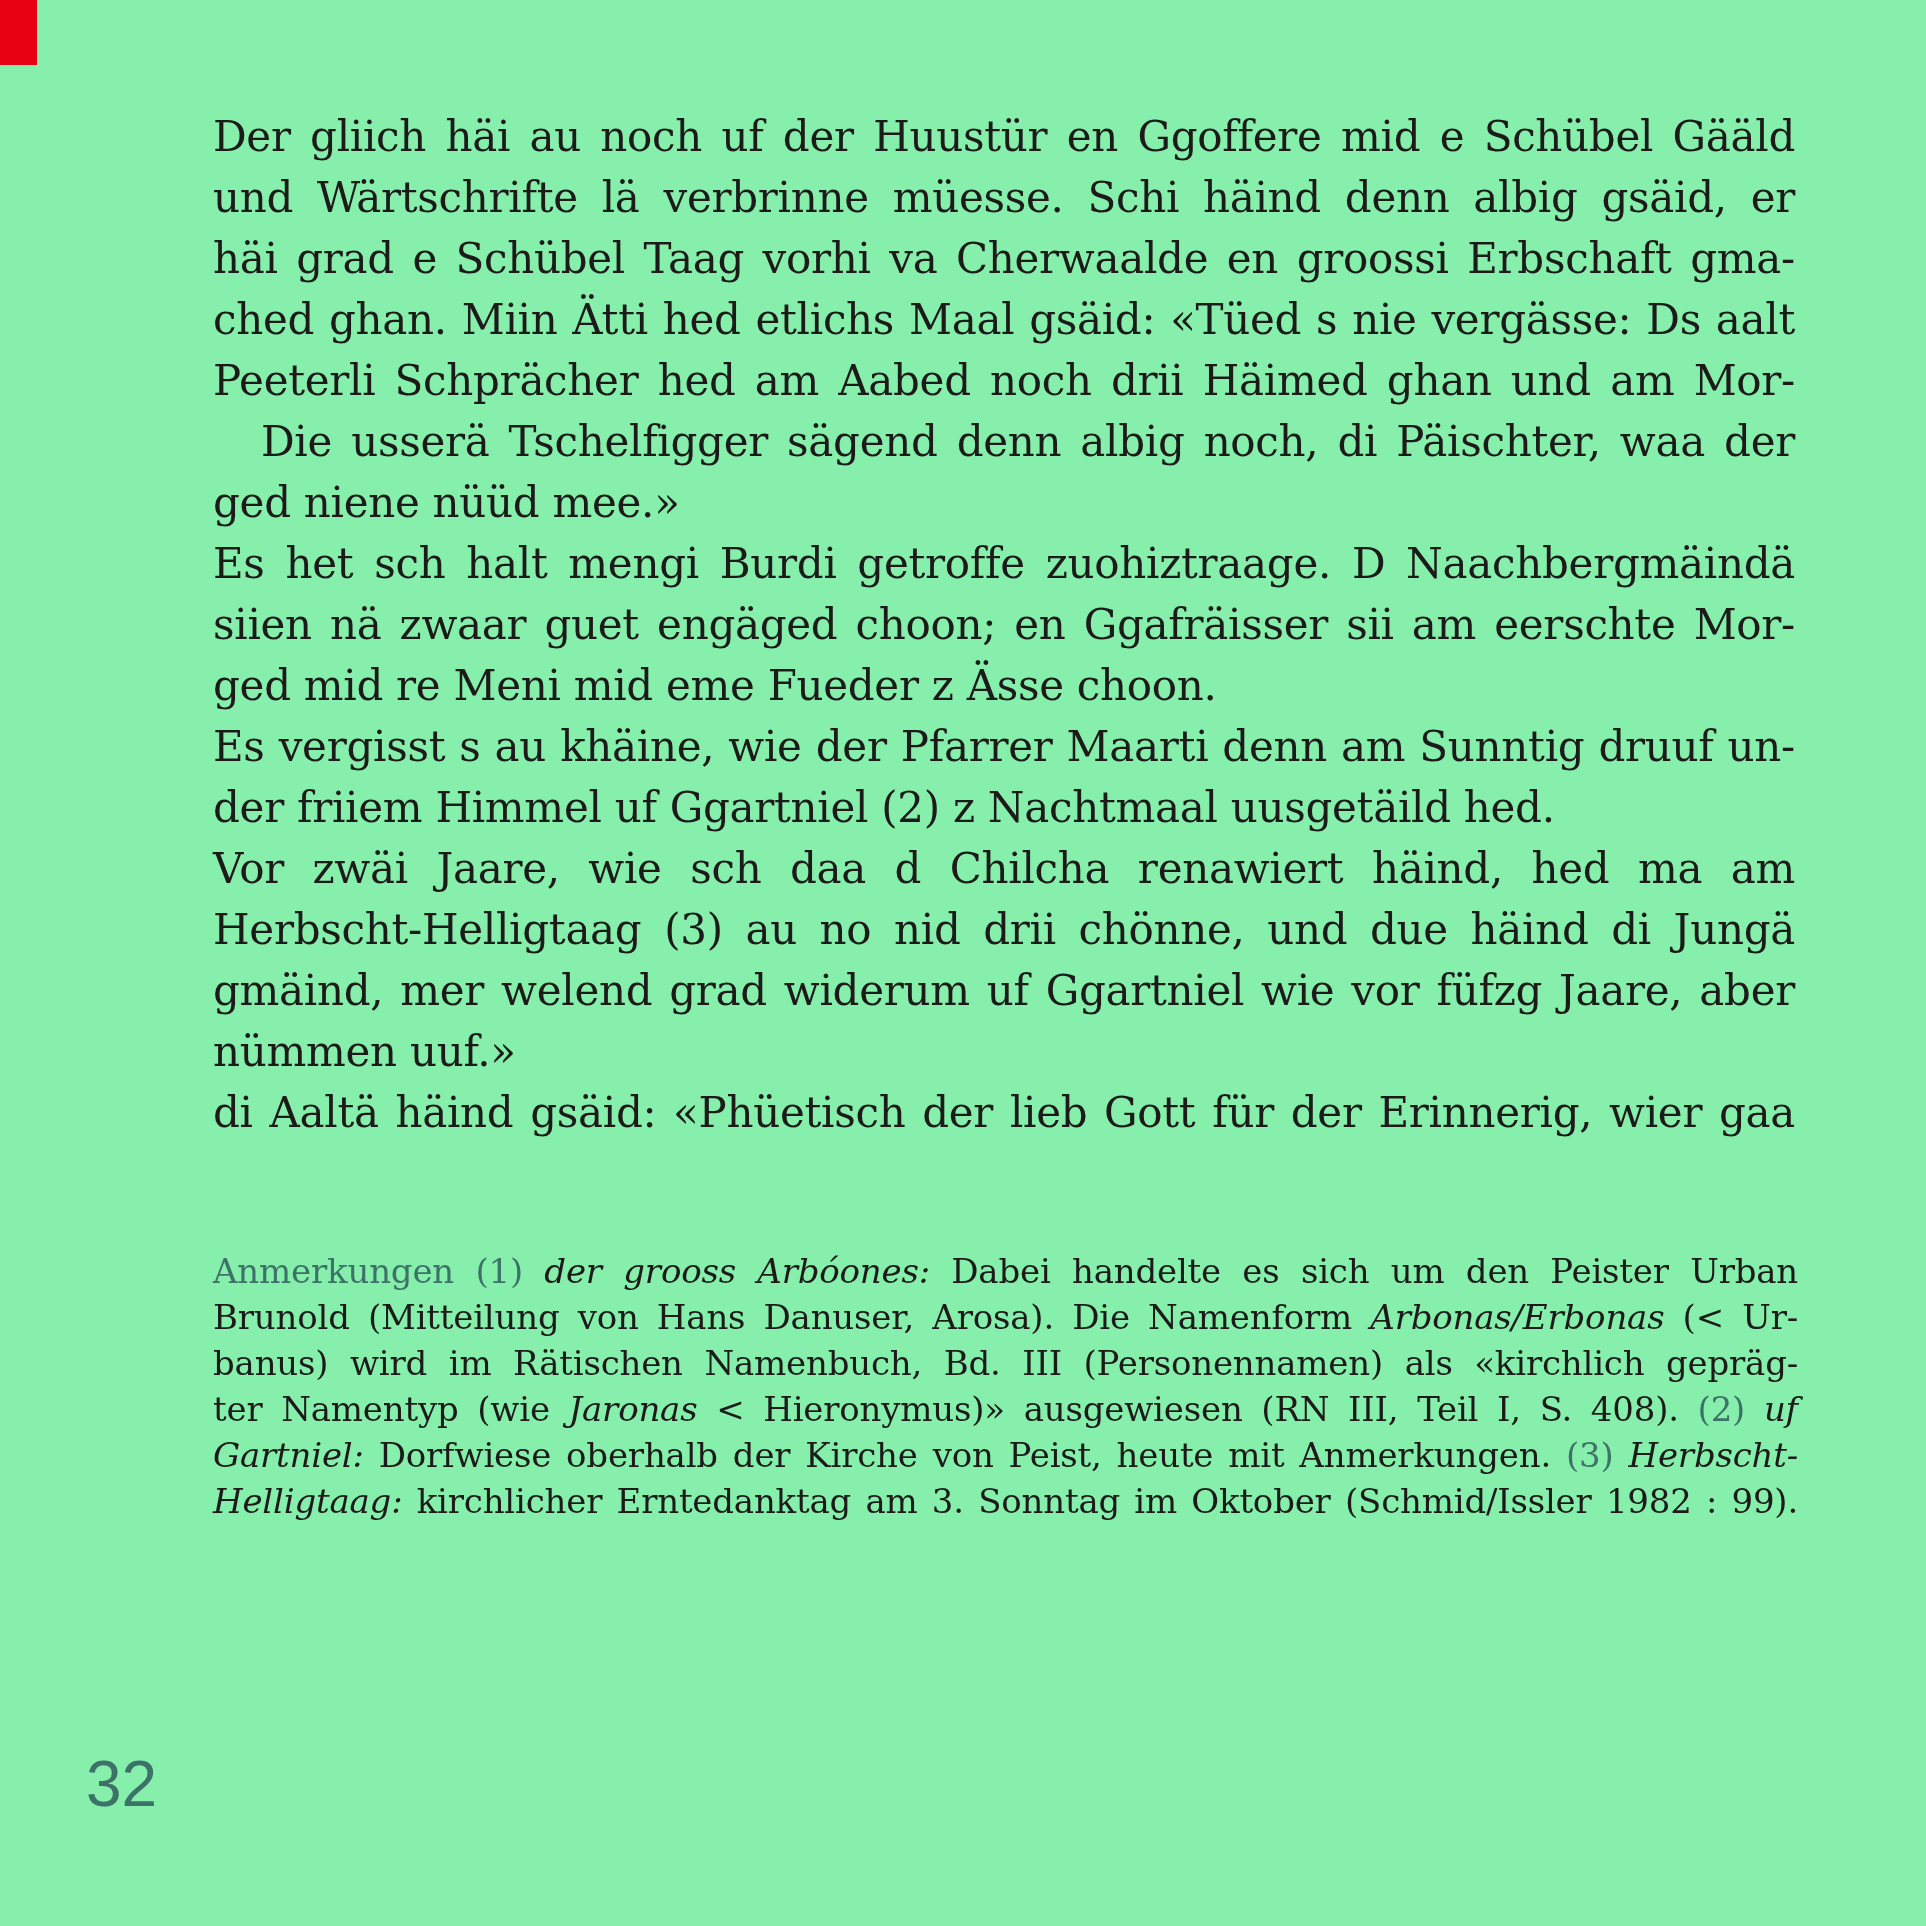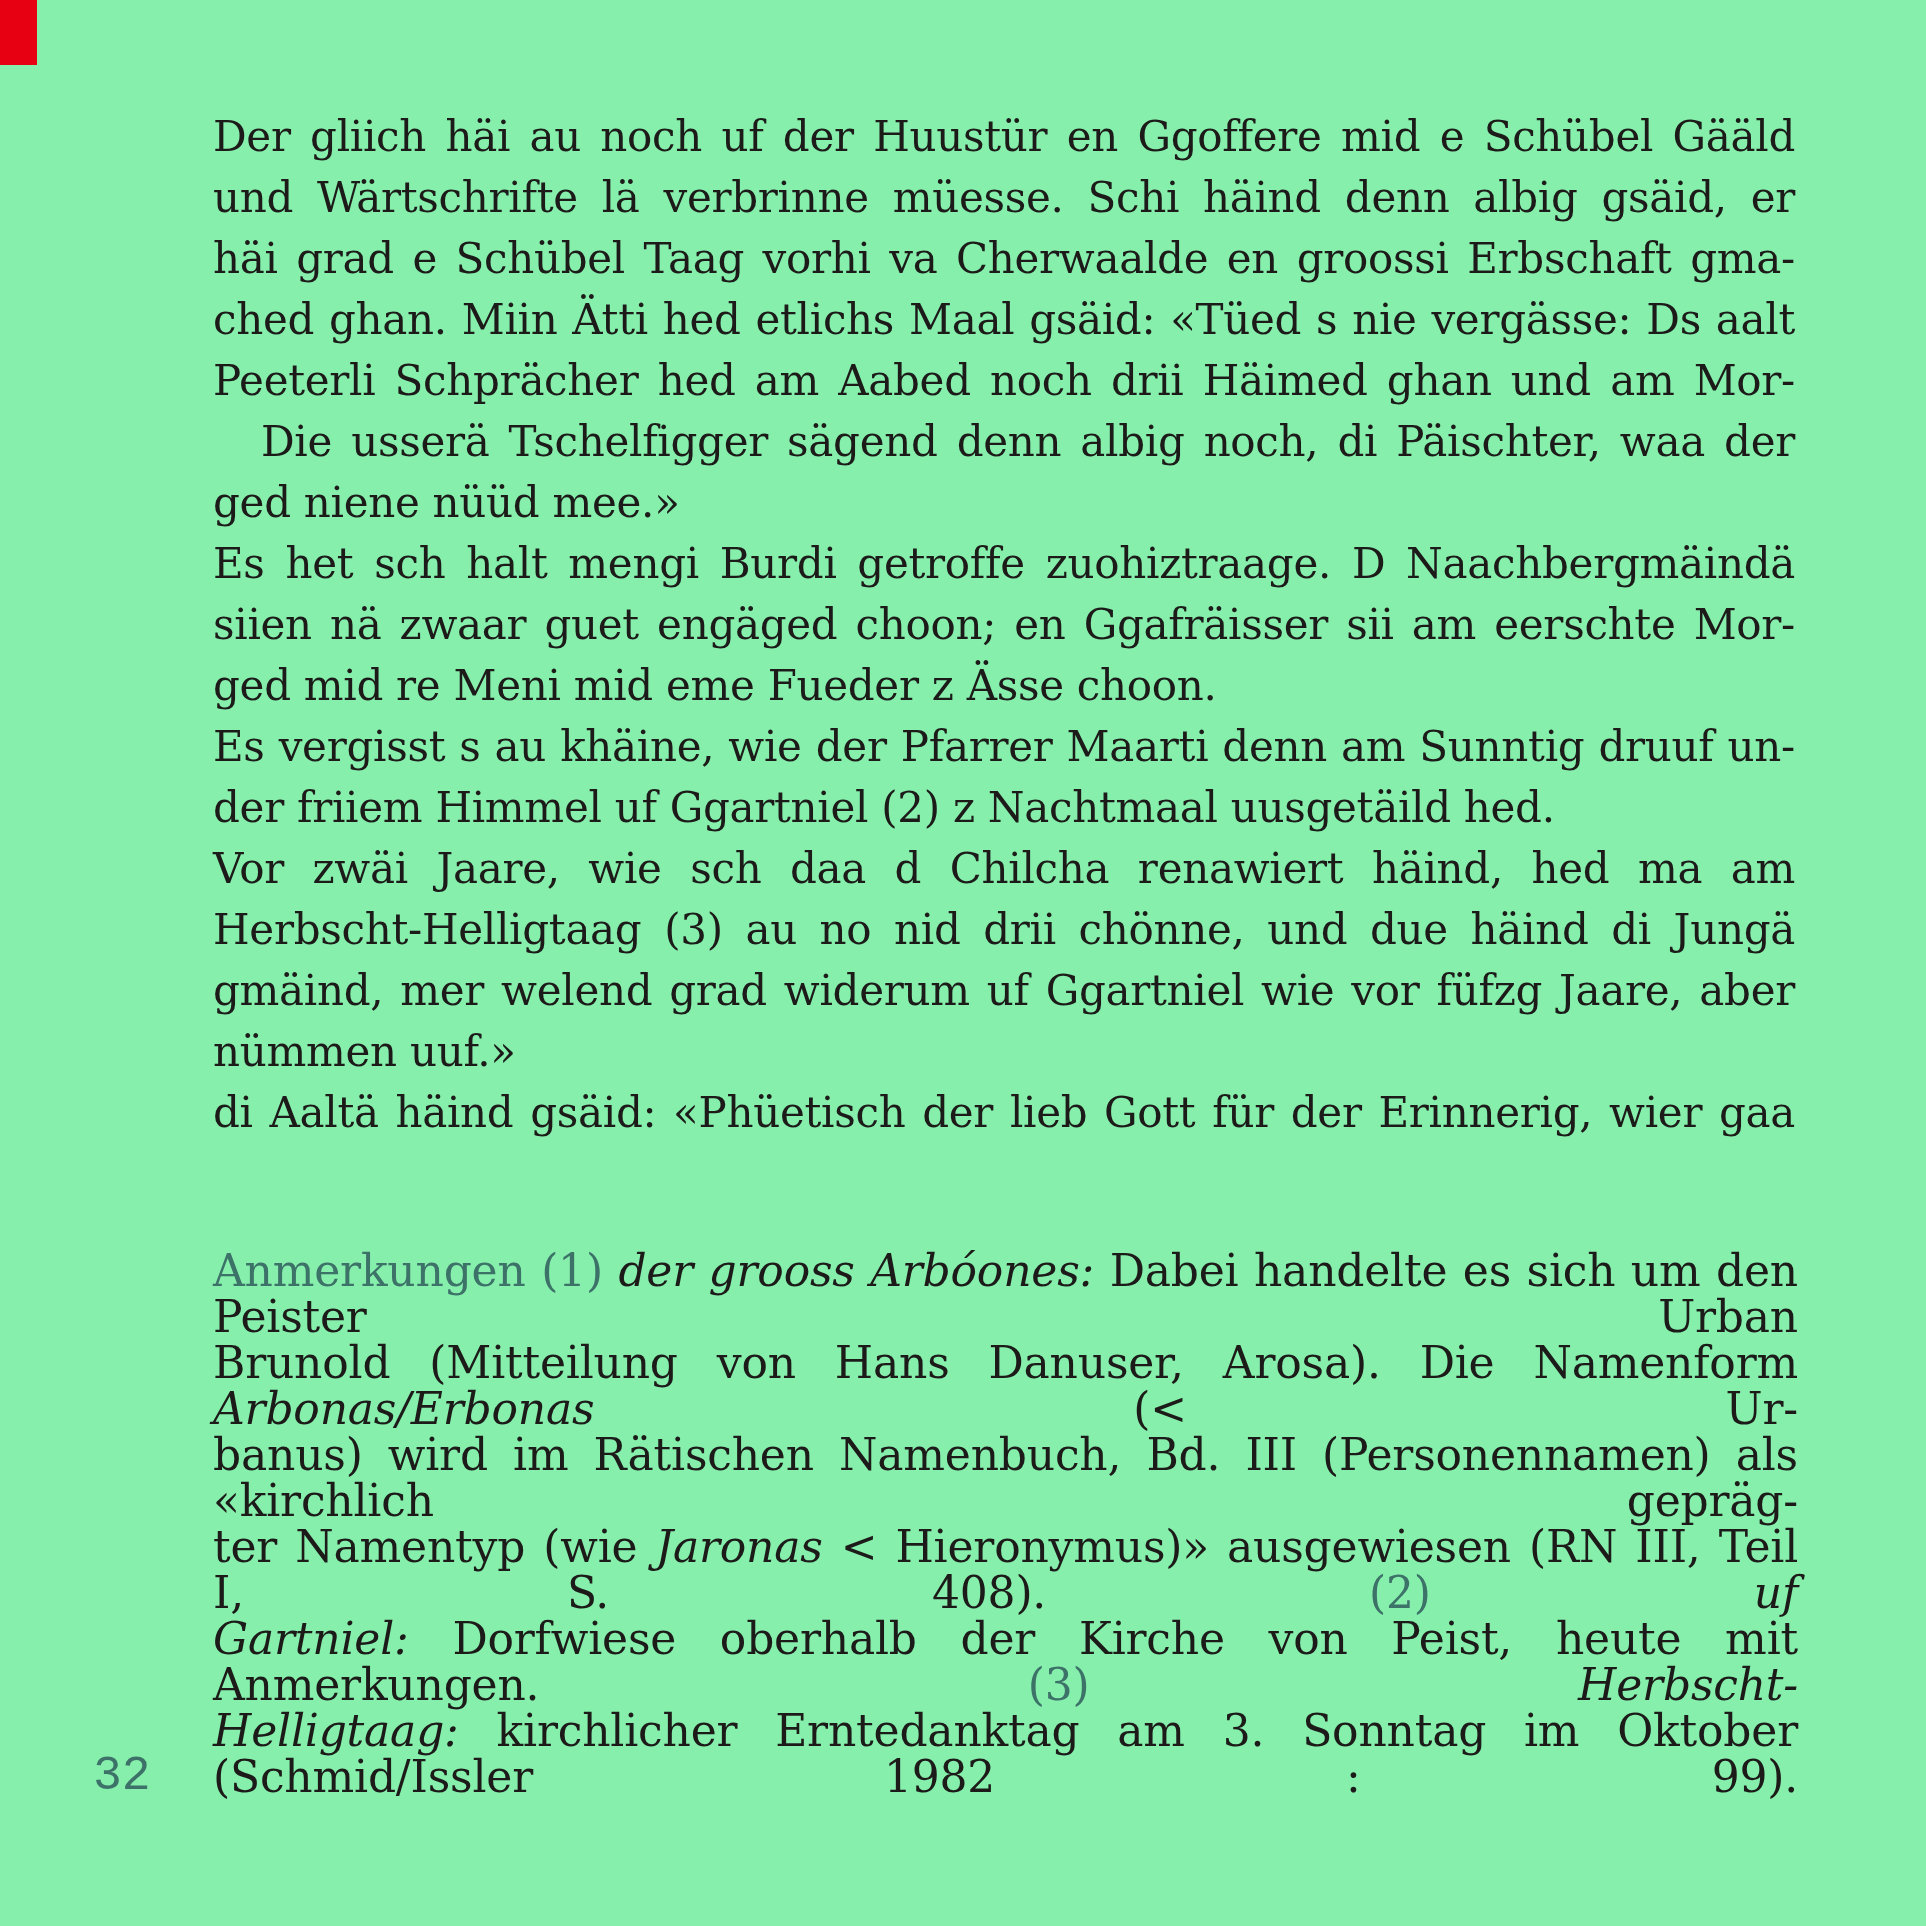--- a/index.html
+++ b/index.html
@@ -21,31 +21,31 @@
     font-size:42px;
     line-height:61px;
     letter-spacing:-0.3px;
   }
   .body-text .line.just { text-align:justify; text-align-last:justify; }
   .body-text .line.indent { text-indent:48px; }
   .footnotes {
     position:absolute;
     left:213px; top:1248px;
     width:1585px;
-    font-size:44px;
+    font-size:34px;
     line-height:46px;
     letter-spacing:-0.2px;
   }
   .footnotes .line.just { text-align:justify; text-align-last:justify; }
   .it { font-style:italic; }
   .page-number {
     position:absolute;
-    left:93px; top:1752px;
-    font-family:Liberation Mono, monospace;
-    font-size:48px;
+    left:86px; top:1752px;
+    font-family:Liberation Sans, sans-serif;
+    font-size:64px;
     font-weight:500;
     line-height:1;
   }
 </style>
 </head>
 <body>
 
 <div class="page" style="background: #86efac;">
   <div class="red-mark" style="background: rgb(230, 0, 18);"></div>
   <div class="body-text" id="body-text" style="color: rgb(28, 27, 25);">

